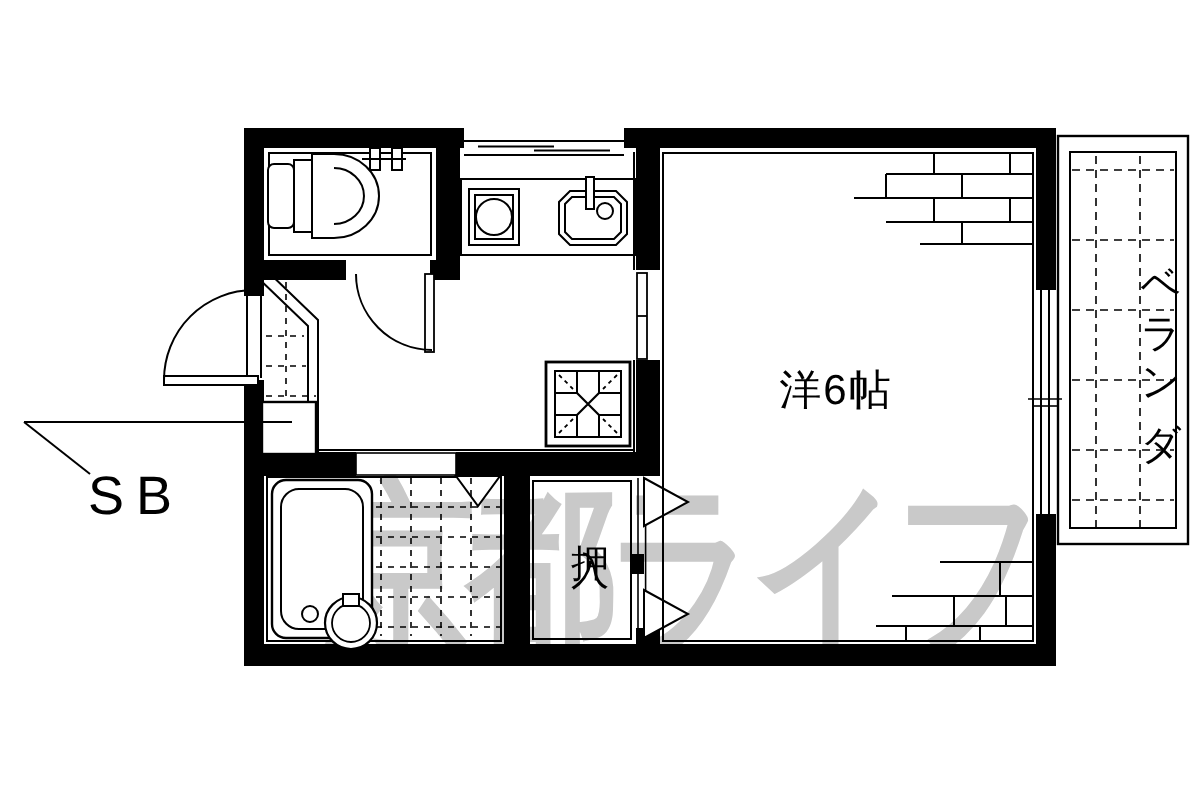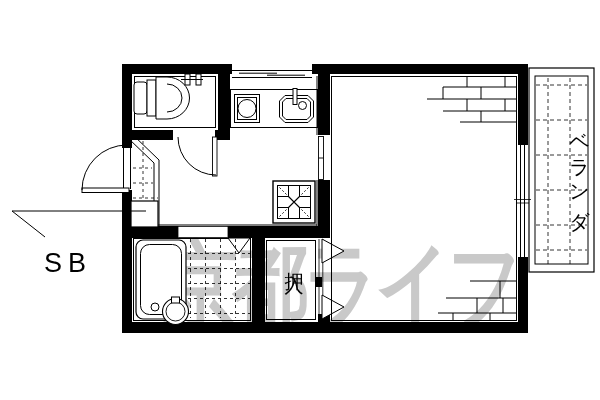--- a/index.html
+++ b/index.html
@@ -15,21 +15,21 @@
     user-select:none;
   }
   svg.linework{position:absolute;left:0;top:0;z-index:2;pointer-events:none;}
   .lbl{position:absolute;z-index:3;color:#000;}
   .lbl-main{left:358px;top:181px;width:120px;text-align:center;
     font-size:21px;letter-spacing:1px;}
   .lbl-closet{left:281px;top:257px;font-size:19px;letter-spacing:3px;
     writing-mode:vertical-rl;text-orientation:upright;}
   .lbl-veranda{left:567px;top:119px;font-size:20px;letter-spacing:3px;
     writing-mode:vertical-rl;text-orientation:upright;}
-  .lbl-sb{left:44px;top:248px;font-size:27px;letter-spacing:6px;}
+  .lbl-sb{left:44px;top:233px;font-size:27px;letter-spacing:6px;}
 </style>
 </head>
 <body>
 
 <div class="plan-container">
 
   <div class="watermark">京都ライフ</div>
 
   <svg class="linework" width="600" height="400" viewBox="0 0 600 400">
 
@@ -204,16 +204,17 @@
       </g>
       <g>
         <line x1="520.5" y1="145" x2="520.5" y2="257"></line>
         <line x1="524.5" y1="145" x2="524.5" y2="257"></line>
         <line x1="514" y1="199.5" x2="531" y2="199.5" stroke-width="0.8"></line>
         <line x1="517" y1="203" x2="529" y2="203" stroke-width="0.8"></line>
       </g>
     </g>
   </svg>
 
+  <div class="lbl lbl-main">洋6帖</div>
   <div class="lbl lbl-closet">押入</div>
   <div class="lbl lbl-veranda">ベランダ</div>
   <div class="lbl lbl-sb">SB</div>
 </div>
 
 </body></html>

